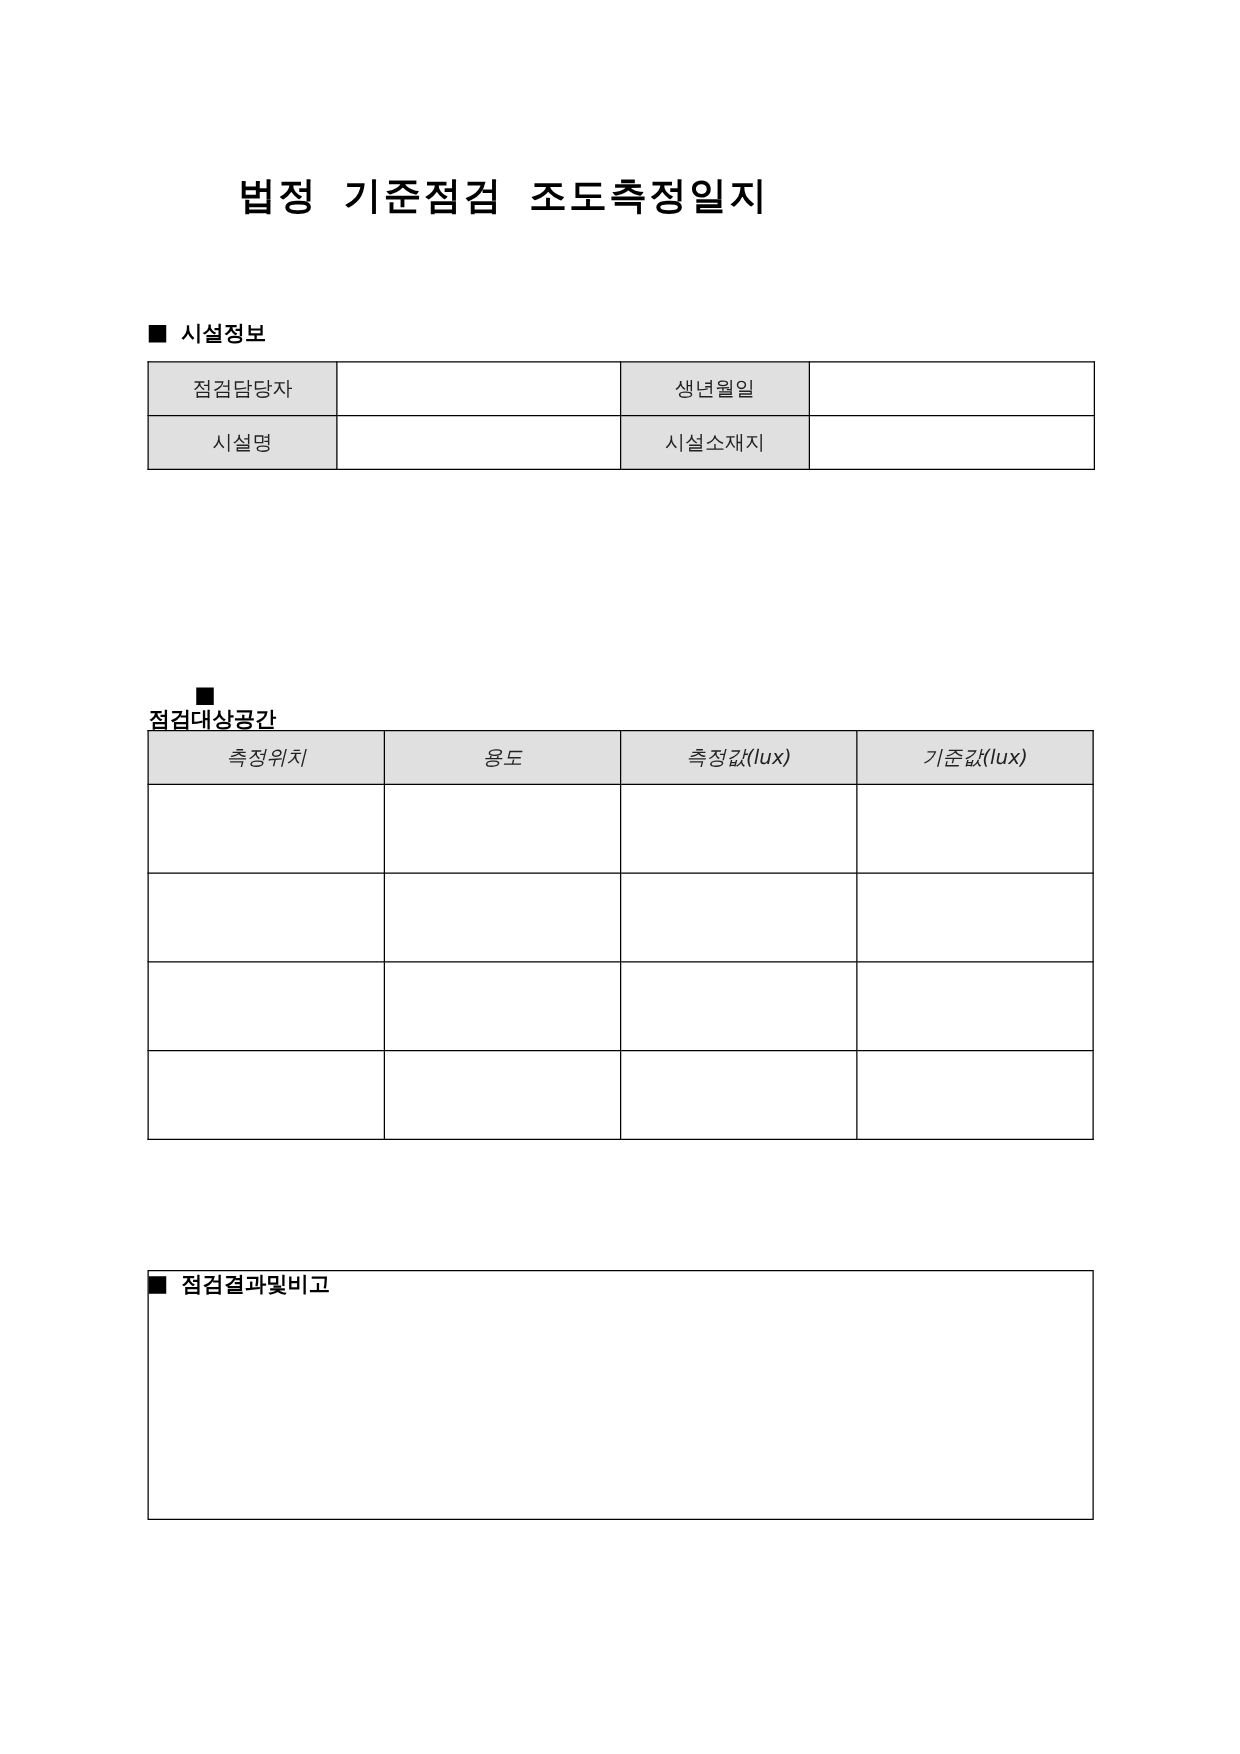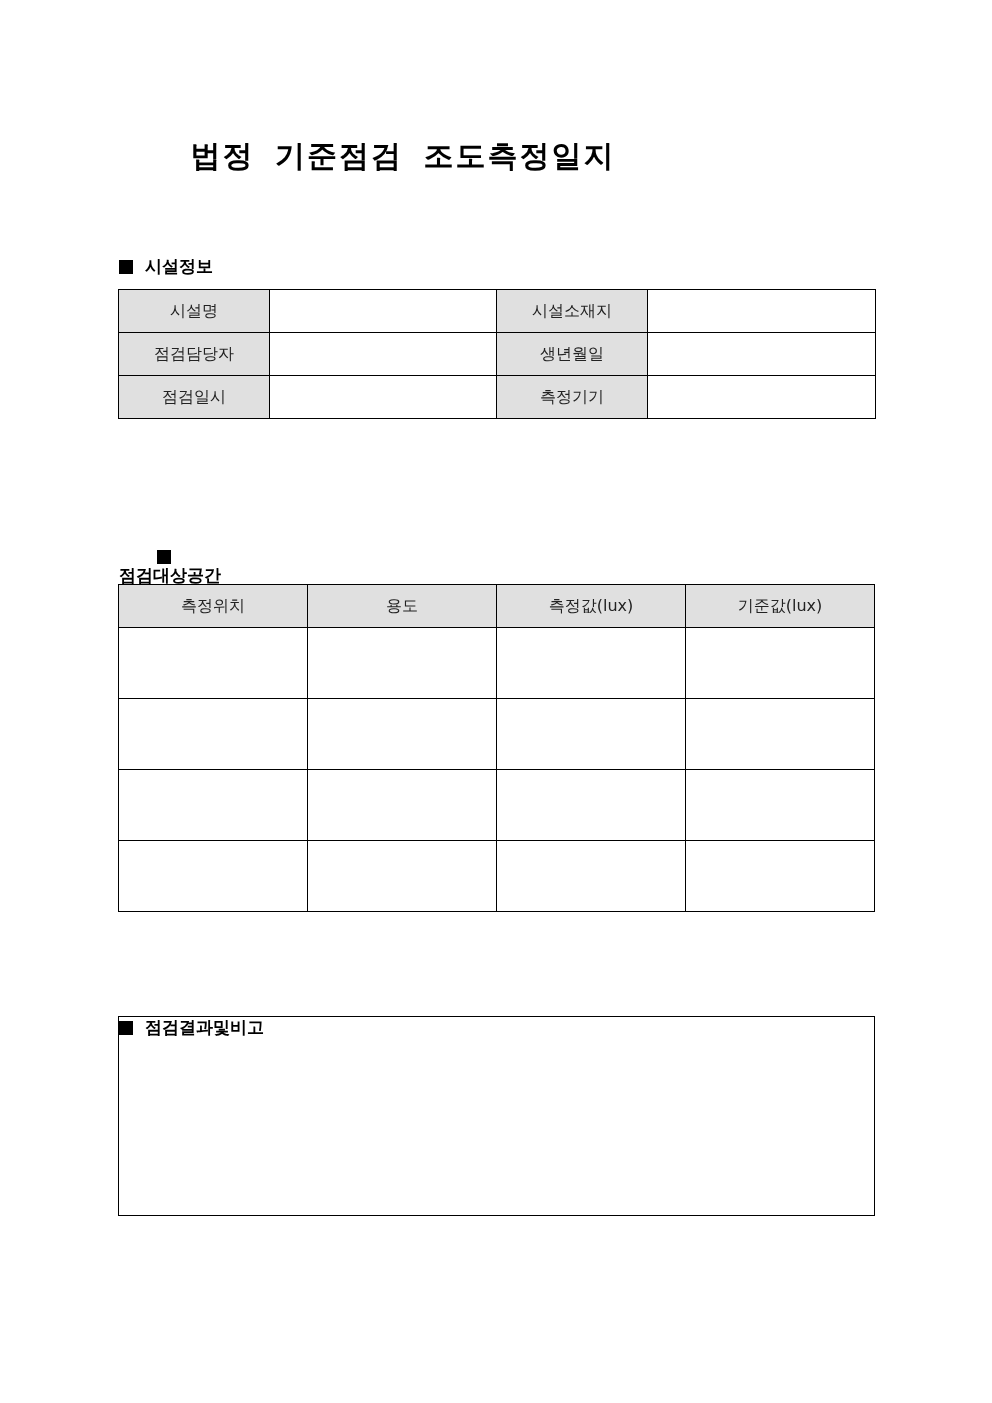--- a/index.html
+++ b/index.html
@@ -5,21 +5,21 @@
   html, body { margin: 0; padding: 0; background: #ffffff; }
   body { width: 992px; height: 1403px; position: relative; font-family: "DejaVu Sans", "Liberation Sans", sans-serif; color: #000; }
   .title { position: absolute; top: 136px; left: 0; width: 806px; text-align: center; font-size: 30px; font-weight: bold; letter-spacing: 2px; word-spacing: 8px; }
   .section-heading { position: absolute; left: 119px; font-size: 17px; font-weight: bold; display: flex; align-items: center; }
   .section-heading .sq { display: inline-block; width: 14px; height: 14px; background: #000; margin-right: 12px; }
   table { border-collapse: collapse; position: absolute; left: 118px; width: 757px; table-layout: fixed; }
   td, th { border: 1px solid #000; font-size: 16px; font-weight: normal; text-align: center; color: #222; padding: 0; }
   .lbl { background: #e0e0e0; }
   .info td { height: 42px; }
   .info tr.tall td { height: 60px; }
-  .space th { background: #e0e0e0; height: 42px; }
+  .space th { background: #e0e0e0; height: 42px; font-style: italic; }
   .space td { height: 70px; }
   .remarks { position: absolute; left: 118px; top: 1016px; width: 755px; height: 198px; border: 1px solid #000; }
 </style>
 </head>
 <body>
 
 <div class="title">법정 기준점검 조도측정일지</div>
 
 <div class="section-heading" style="top:255px;">
   <span class="sq"></span>
@@ -28,35 +28,29 @@
 
 <table class="info" style="top:289px;">
   <colgroup>
       <col style="width:151px">
       <col style="width:227px">
       <col style="width:151px">
       <col style="width:228px">
     </colgroup>
   <tbody>
       <tr>
-    <td class="lbl">시설명</td>
-    <td></td>
-    <td class="lbl">시설소재지</td>
-    <td></td>
-  </tr>
-  <tr>
     <td class="lbl">점검담당자</td>
     <td></td>
     <td class="lbl">생년월일</td>
     <td></td>
   </tr>
   <tr>
-    <td class="lbl">점검일시</td>
+    <td class="lbl">시설명</td>
     <td></td>
-    <td class="lbl">측정기기</td>
+    <td class="lbl">시설소재지</td>
     <td></td>
   </tr>
 </tbody>
   </table>
 
 <div class="section-heading" style="top:550px;flex-direction:column;">
   <span class="sq"></span>
   <span>점검대상공간</span>
 </div>
 

